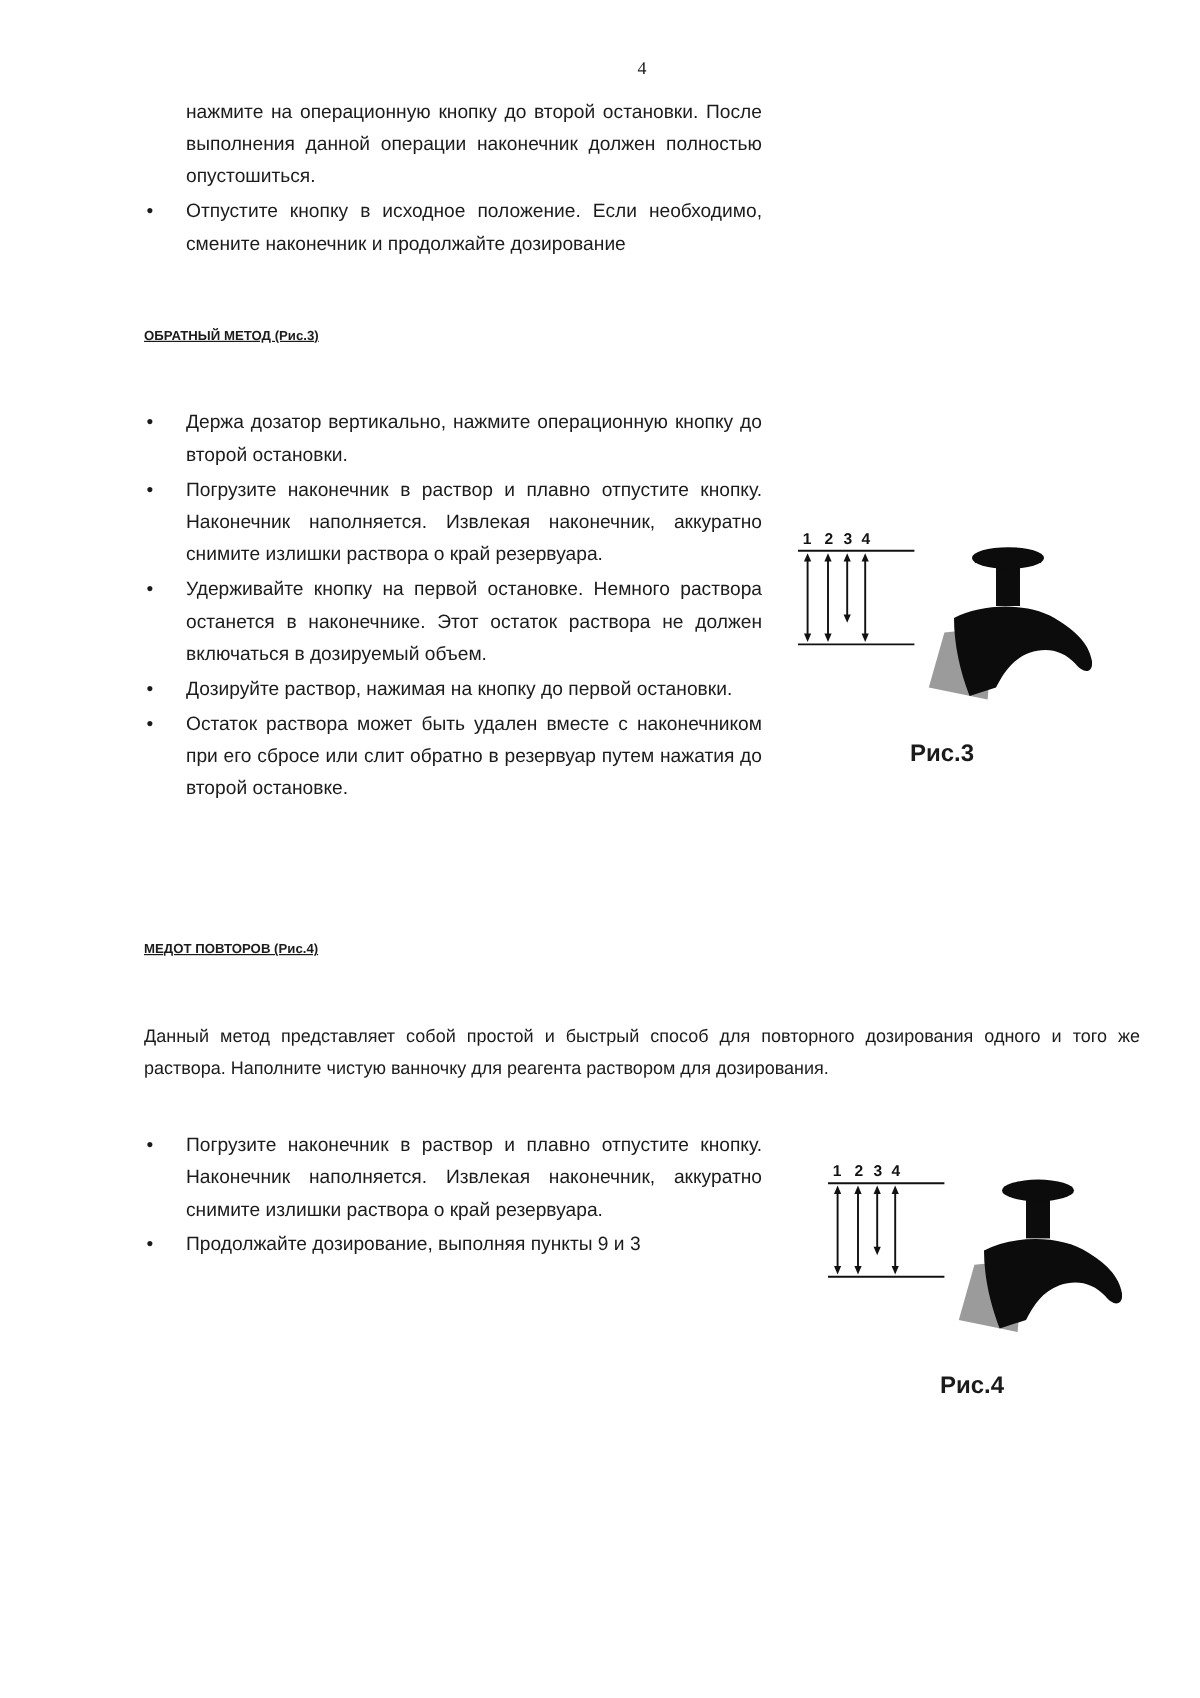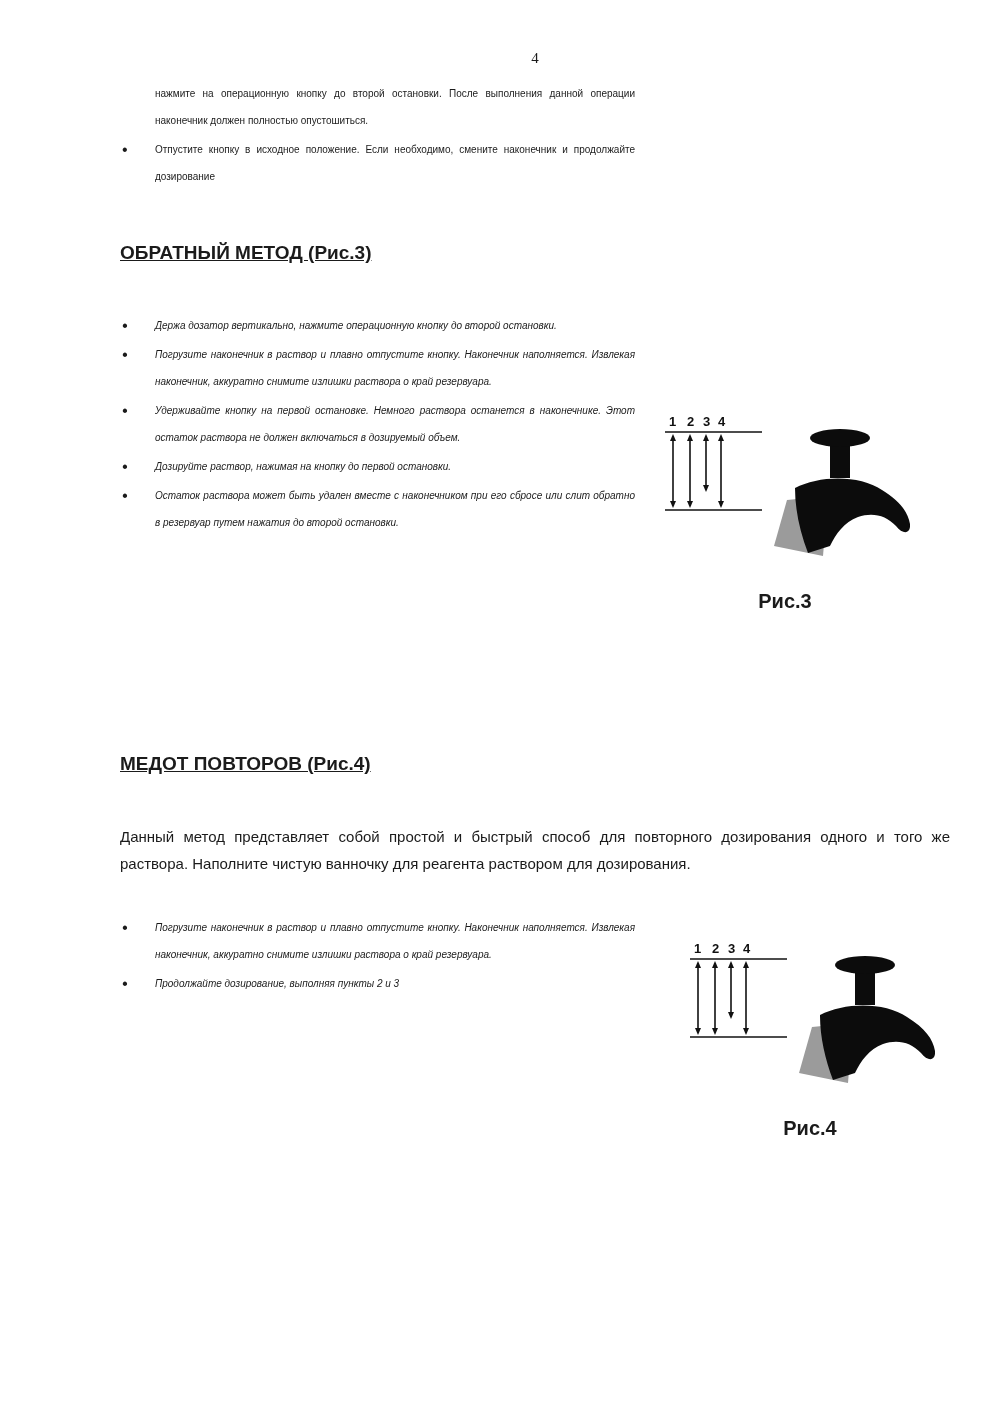--- a/index.html
+++ b/index.html
@@ -18,42 +18,42 @@
     font-size: 15px;
     line-height: 20px;
     margin-bottom: 12px;
     font-family: "Liberation Serif", serif;
   }
 
   ul.bullets { list-style: none; margin: 0; padding: 0; }
   ul.bullets li {
     position: relative;
     padding-left: 35px;
-    font-size: 10px;
+    font-size: 16px;
     line-height: 27px;
     text-align: justify;
     margin: 0 0 2px 0;
   }
   ul.bullets li::before {
     content: "\2022";
     position: absolute;
     left: 2px; top: 0;
     font-size: 16px;
   }
   ul.bullets li.no-marker::before { content: none; }
 
   .heading {
-    font-size: 19px;
+    font-size: 11px;
     font-weight: bold;
     text-decoration: underline;
     line-height: 22px;
     margin: 52px 0 0 0;
   }
   .section-row { position: relative; margin-top: 48px; }
-  .text-col { width: 515px; font-style: italic; }
+  .text-col { width: 515px; }
 
   .figure {
     position: absolute;
     width: 250px;
   }
   .figure.fig3 { left: 540px; top: 100px; }
   .figure.fig4 { left: 565px; top: 25px; }
   .fig-svg { display: block; width: 250px; height: 170px; }
   .fig-svg text { font-size: 13px; font-weight: bold; fill: #111; font-family: "Liberation Sans", sans-serif; }
   .fig-caption {
@@ -86,21 +86,21 @@
 
     <div class="heading">ОБРАТНЫЙ МЕТОД (Рис.3)</div>
 
     <div class="section-row" style="min-height:395px;">
       <div class="text-col">
         <ul class="bullets">
           <li>Держа дозатор вертикально, нажмите операционную кнопку до второй остановки.</li>
           <li>Погрузите наконечник в раствор и плавно отпустите кнопку. Наконечник наполняется. Извлекая наконечник, аккуратно снимите излишки раствора о край резервуара.</li>
           <li>Удерживайте кнопку на первой остановке. Немного раствора останется в наконечнике.  Этот остаток раствора не должен включаться в дозируемый объем.</li>
           <li>Дозируйте раствор, нажимая на кнопку до первой остановки.</li>
-          <li>Остаток раствора может быть удален вместе с наконечником при его сбросе или слит обратно в резервуар путем нажатия до второй остановки.</li>
+          <li>Остаток раствора может быть удален вместе с наконечником при его сбросе или слит обратно в резервуар путем нажатия до второй остановке.</li>
         </ul>
       </div>
 
       <div class="figure fig3">
         <svg class="fig-svg" viewBox="0 0 250 170" xmlns="http://www.w3.org/2000/svg">
           <text x="9" y="14">1</text>
           <text x="27" y="14">2</text>
           <text x="43" y="14">3</text>
           <text x="58" y="14">4</text>
           <line x1="5" y1="20" x2="102" y2="20" stroke="#111" stroke-width="1.6"></line>
@@ -134,21 +134,21 @@
     </div>
 
     <div class="heading" style="margin-top:46px;">МЕДОТ ПОВТОРОВ (Рис.4)</div>
 
     <p class="para">Данный метод представляет собой простой и быстрый способ для повторного дозирования одного и того же раствора. Наполните чистую ванночку для реагента раствором для дозирования.</p>
 
     <div class="bullets-wrap" style="min-height:300px;">
       <div class="text-col">
         <ul class="bullets">
           <li>Погрузите наконечник в раствор и плавно отпустите кнопку. Наконечник наполняется. Извлекая наконечник, аккуратно снимите излишки раствора о край резервуара.</li>
-          <li>Продолжайте  дозирование, выполняя пункты 2 и 3</li>
+          <li>Продолжайте  дозирование, выполняя пункты 9 и 3</li>
         </ul>
       </div>
 
       <div class="figure fig4">
         <svg class="fig-svg" viewBox="0 0 250 170" xmlns="http://www.w3.org/2000/svg">
           <text x="9" y="14">1</text>
           <text x="27" y="14">2</text>
           <text x="43" y="14">3</text>
           <text x="58" y="14">4</text>
           <line x1="5" y1="20" x2="102" y2="20" stroke="#111" stroke-width="1.6"></line>

